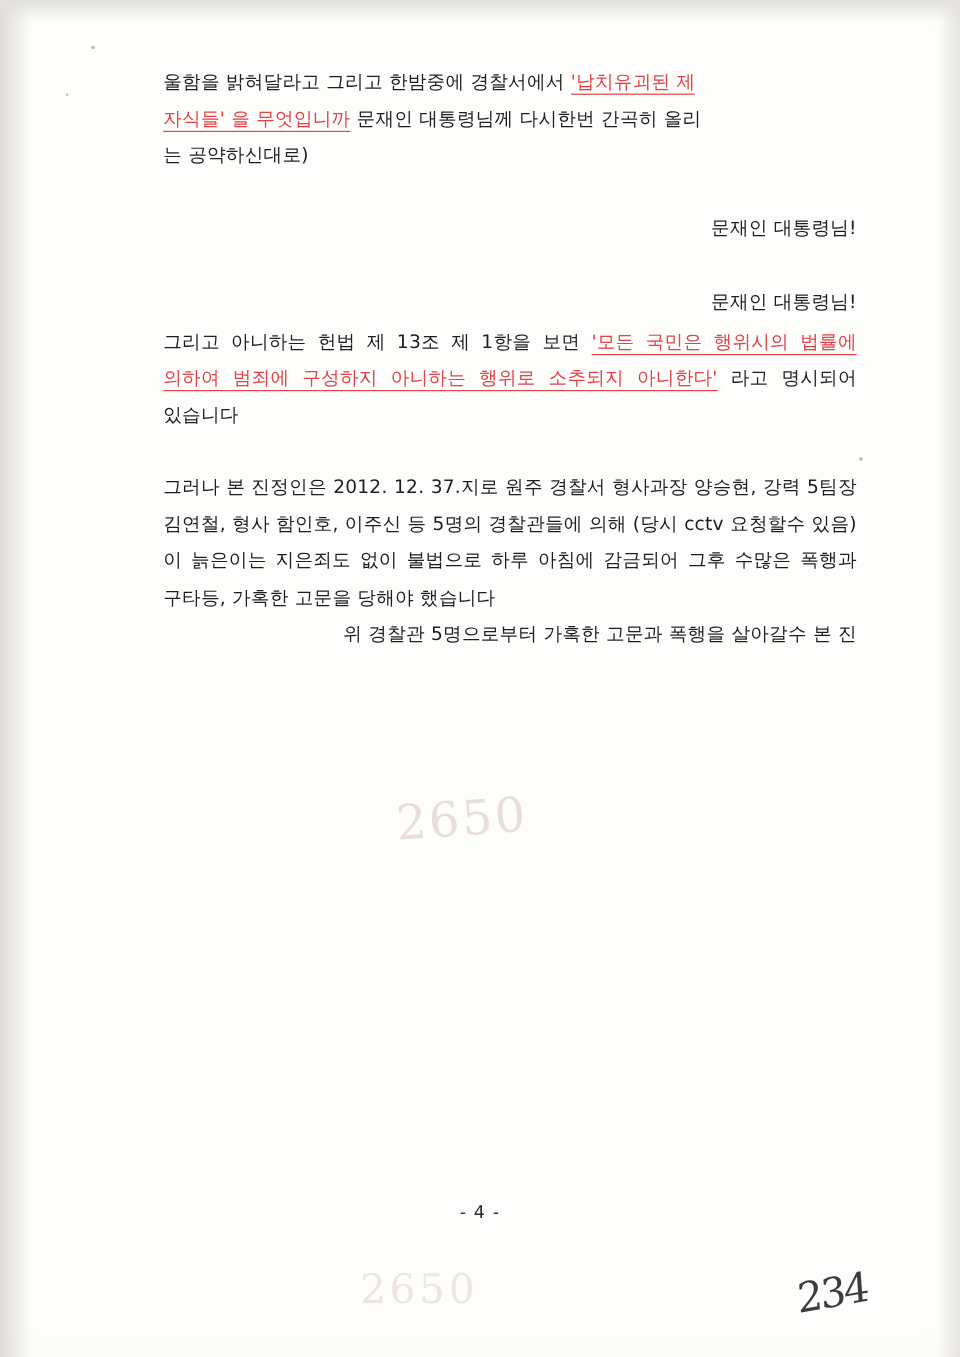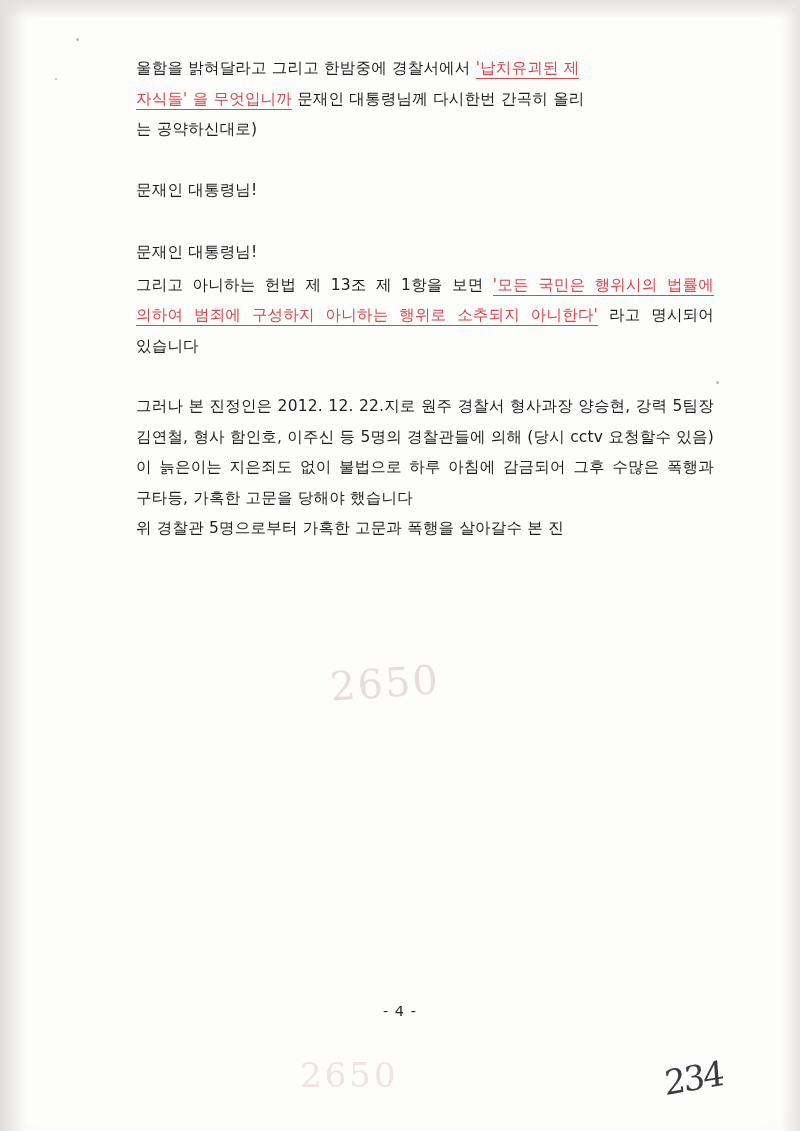--- a/index.html
+++ b/index.html
@@ -56,21 +56,21 @@
   p.para {
     margin: 0;
     font-size: 15.5px;
     line-height: 30.5px;
     color: #1d1d1f;
     letter-spacing: 0.2px;
     text-align: justify;
     word-break: keep-all;
   }
   p.para.last-left {
-    text-align: left;
+    text-align: right;
   }
   .gap {
     height: 30px;
   }
   .gap-sm {
     height: 2px;
   }
   .red-u {
     color: #e2424a;
     border-bottom: 1.4px solid #e2424a;
@@ -158,21 +158,21 @@
 
     <div class="gap-sm"></div>
 
 
     <p class="para">
       <span class="blk">그리고 아니하는 헌법 제 13조 제 1항을 보면 </span><span class="red-u">'모든 국민은 행위시의 법률에 의하여 범죄에 구성하지 아니하는 행위로 소추되지 아니한다'</span><span class="blk"> 라고 명시되어 있습니다</span>
     </p>
 
     <div class="gap"></div>
 
-    <p class="para">그러나 본 진정인은 2012. 12. 22.지로 원주 경찰서 형사과장 양승현, 강력 5팀장 김연철, 형사 함인호, 이주신 등 5명의 경찰관들에 의해 (당시 cctv 요청할수 있음) 이 늙은이는 지은죄도 없이 불법으로 하루 아침에 감금되어 그후 수많은 폭행과 구타등, 가혹한 고문을 당해야 했습니다</p>
+    <p class="para">그러나 본 진정인은 2012. 12. 37.지로 원주 경찰서 형사과장 양승현, 강력 5팀장 김연철, 형사 함인호, 이주신 등 5명의 경찰관들에 의해 (당시 cctv 요청할수 있음) 이 늙은이는 지은죄도 없이 불법으로 하루 아침에 감금되어 그후 수많은 폭행과 구타등, 가혹한 고문을 당해야 했습니다</p>
 
     <p class="para last-left">위 경찰관 5명으로부터 가혹한 고문과 폭행을 살아갈수 본 진</p>
 
   </div>
 
   <div class="watermark">2650</div>
   <div class="watermark2">2650</div>
 
   <div class="page-number">- 4 -</div>
 

